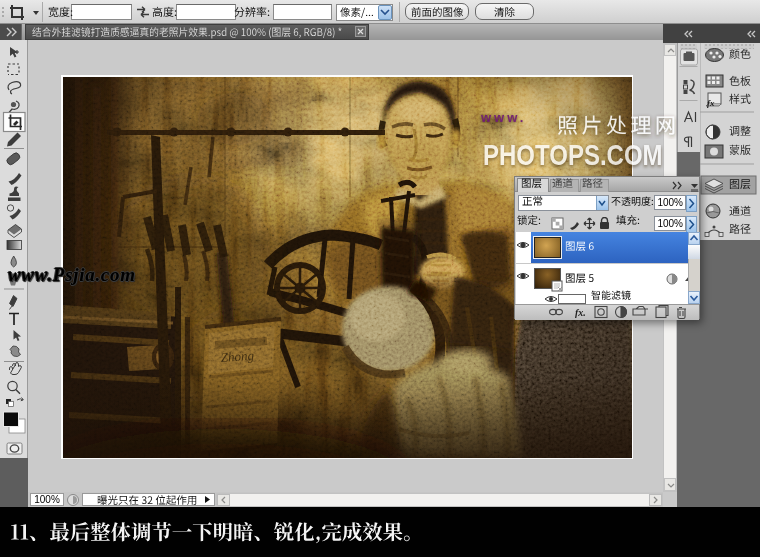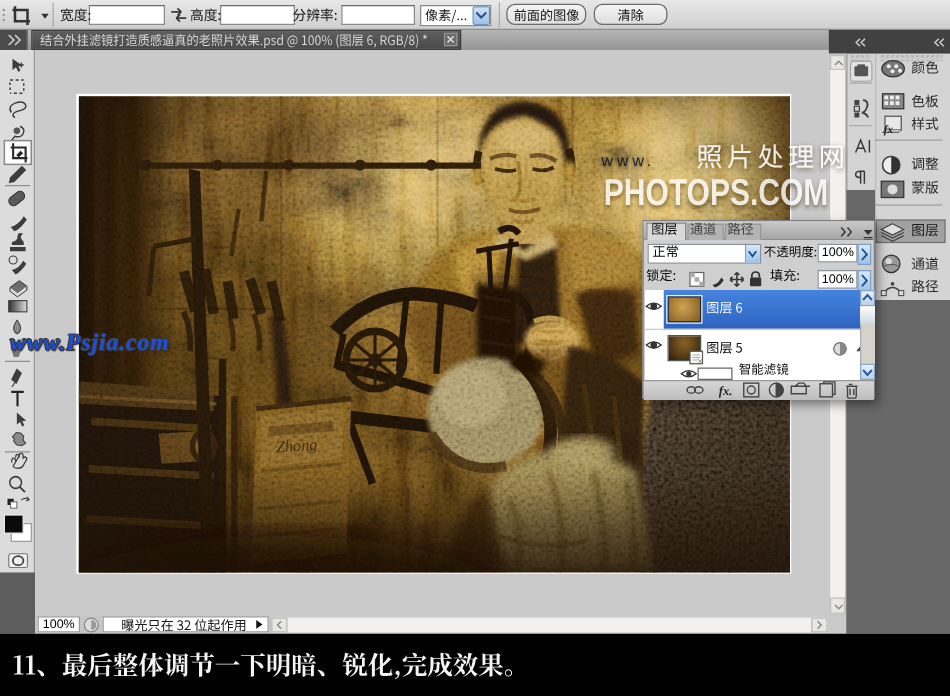--- a/index.html
+++ b/index.html
@@ -514,23 +514,23 @@
    <circle cx="106" cy="8" r="5.5"></circle>
         <path d="M106 2.5 a5.5 5.5 0 0 1 0 11 z" fill="#444"></path>
    <path d="M121 5 l3-2.5 h4 l2 2.5 v6 h-12 v-6 z M121 5 h12"></path>
    <rect x="141" y="3" width="10" height="10.5"></rect>
         <path d="M144 3 v-1.5 h9 v10 h-2"></path>
    <path d="M162 5 h9 m-8 0 v8 q0 1.5 1.5 1.5 h4 q1.5 0 1.5-1.5 v-8 m-6-1.5 h3 M165 7 v5 m3-5 v5"></path>
   </g>
  </svg>
 </div>
 
-<div class="abs" style="left:481px;top:121px;color:#0f172a;opacity:0.92;font-size:13px;font-weight:normal;letter-spacing:3px;text-shadow:0 1px 3px rgba(60,40,10,0.8)">www.</div>
+<div class="abs" style="left:481px;top:110px;color:#701a75;opacity:0.92;font-size:13px;font-weight:bold;letter-spacing:3px;text-shadow:0 1px 3px rgba(60,40,10,0.8)">www.</div>
 <div class="abs" style="left:483px;top:138px;color:#fff;opacity:0.8;font-size:30px;font-weight:bold;text-shadow:0 2px 4px rgba(60,40,10,0.7);transform:scaleX(0.80);transform-origin:0 0;white-space:nowrap">PHOTOPS.COM</div>
-<div class="abs" style="left:8px;top:264px;color:#1d4ed8;font-size:19px;font-style:italic;font-weight:bold;font-family:'Liberation Serif',serif;letter-spacing:0.7px;text-shadow:-1px 0 #3a3a3a,1px 0 #3a3a3a,0 -1px #3a3a3a,0 1px #3a3a3a,1px 1px 1px #222;white-space:nowrap">www.Psjia.com</div>
+<div class="abs" style="left:8px;top:264px;color:#000000;font-size:19px;font-style:italic;font-weight:bold;font-family:'Liberation Serif',serif;letter-spacing:0.7px;text-shadow:-1px 0 #3a3a3a,1px 0 #3a3a3a,0 -1px #3a3a3a,0 1px #3a3a3a,1px 1px 1px #222;white-space:nowrap">www.Psjia.com</div>
 
 <div class="abs" style="left:0;top:507px;width:760px;height:50px;background:#010101"></div>
 
 <svg class="abs" width="760" height="557" style="left:0;top:0;pointer-events:none">
 <defs>
       <filter id="wmblur" x="-20%" y="-20%" width="140%" height="140%">
         <feDropShadow dx="0" dy="1.5" stdDeviation="2" flood-color="#3a2a10" flood-opacity="0.75"></feDropShadow>
       </filter>
     </defs>
 <path d="M53.8 13.9V15.7C53.8 16.5 54.0 16.7 55.2 16.7C55.4 16.7 57.0 16.7 57.2 16.7C58.2 16.7 58.5 16.4 58.6 14.7C58.4 14.6 58.0 14.5 57.8 14.4C57.8 15.8 57.7 16.0 57.2 16.0C56.8 16.0 55.5 16.0 55.2 16.0C54.7 16.0 54.6 16.0 54.6 15.7V13.9ZM52.9 12.5V13.4C52.9 14.3 52.5 15.5 48.5 16.4C48.7 16.5 48.9 16.8 49.0 17.0C53.2 16.1 53.7 14.6 53.7 13.4V12.5ZM50.2 11.4V14.9H51.0V12.1H55.9V14.8H56.8V11.4ZM52.8 6.9C52.9 7.2 53.0 7.5 53.2 7.7H48.8V9.8H49.6V8.5H57.4V9.8H58.2V7.7H54.2C54.0 7.4 53.8 7.0 53.6 6.7ZM54.6 8.9V9.6H52.4V8.8H51.6V9.6H49.9V10.2H51.6V11.0H52.4V10.2H54.6V11.0H55.4V10.2H57.1V9.6H55.4V8.9Z M63.2 8.9V9.9H61.5V10.6H63.2V12.4H67.5V10.6H69.3V9.9H67.5V8.9H66.7V9.9H64.0V8.9ZM66.7 10.6V11.7H64.0V10.6ZM67.3 13.8C66.8 14.3 66.2 14.8 65.4 15.1C64.6 14.8 64.0 14.3 63.5 13.8ZM61.6 13.1V13.8H63.1L62.7 13.9C63.1 14.5 63.7 15.1 64.5 15.5C63.4 15.8 62.3 16.0 61.1 16.1C61.2 16.3 61.4 16.6 61.4 16.8C62.8 16.7 64.2 16.4 65.3 15.9C66.4 16.4 67.7 16.7 69.1 16.9C69.2 16.7 69.4 16.3 69.6 16.2C68.4 16.1 67.2 15.8 66.3 15.5C67.2 15.0 68.0 14.3 68.5 13.3L68.0 13.1L67.9 13.1ZM64.2 6.9C64.4 7.2 64.5 7.5 64.6 7.8H60.4V10.9C60.4 12.5 60.3 14.8 59.4 16.5C59.6 16.6 60.0 16.7 60.1 16.9C61.1 15.1 61.2 12.6 61.2 10.8V8.6H69.4V7.8H65.6C65.4 7.5 65.2 7.1 65.0 6.7Z M71.5 11.7C71.9 11.7 72.3 11.4 72.3 10.9C72.3 10.5 71.9 10.2 71.5 10.2C71.1 10.2 70.8 10.5 70.8 10.9C70.8 11.4 71.1 11.7 71.5 11.7ZM71.5 16.1C71.9 16.1 72.3 15.8 72.3 15.4C72.3 14.9 71.9 14.6 71.5 14.6C71.1 14.6 70.8 14.9 70.8 15.4C70.8 15.8 71.1 16.1 71.5 16.1Z" fill="#1a1a1a"></path>

